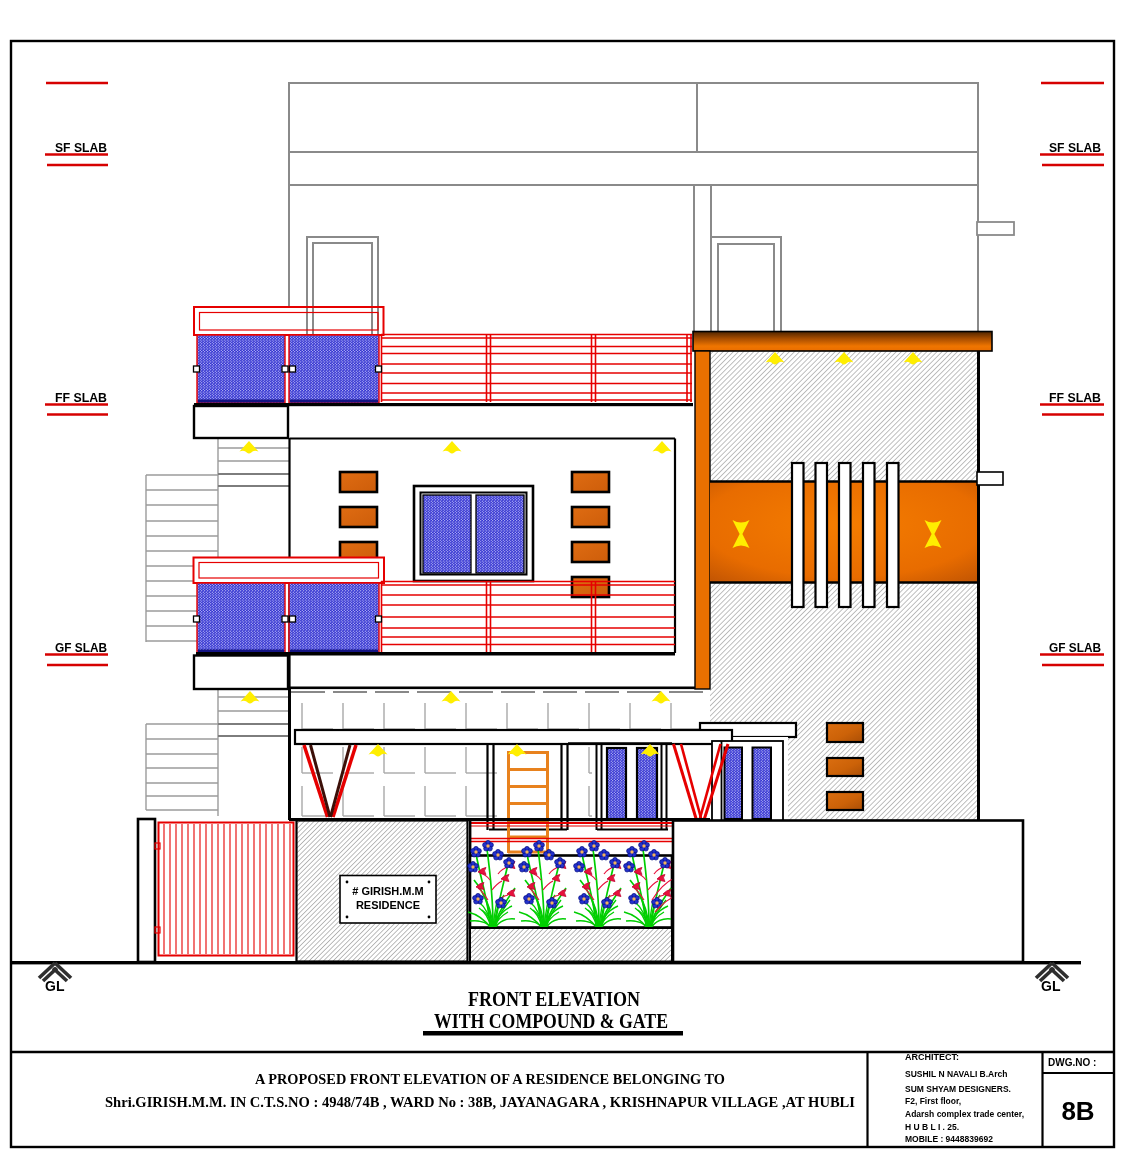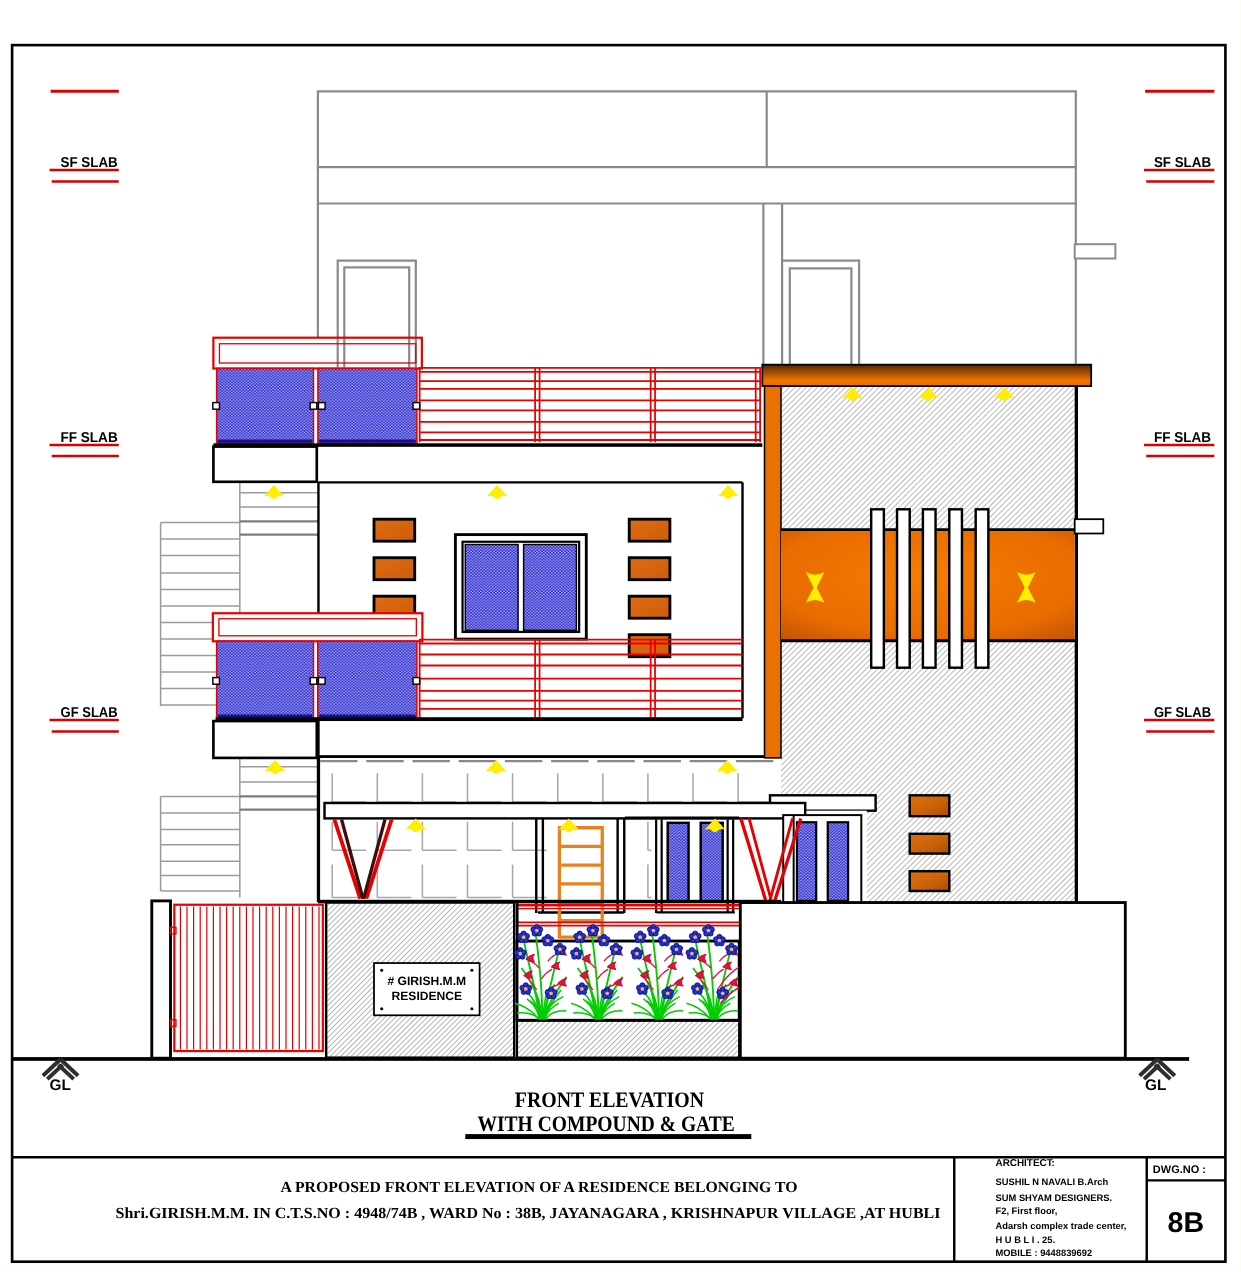--- a/index.html
+++ b/index.html
@@ -1,16 +1,16 @@
 <!DOCTYPE html>
 <html><head>
 <meta charset="utf-8">
 <style>
 html,body{margin:0;padding:0;background:#fff;}
-#page{position:relative;width:1128px;height:1156px;background:#fef9c3;overflow:hidden;}
+#page{position:relative;width:1128px;height:1156px;background:#eab308;overflow:hidden;}
 svg{display:block;}
 </style>
 </head>
 <body>
 <div id="page">
 <svg width="1128" height="1156" viewBox="0 0 1128 1156" xmlns="http://www.w3.org/2000/svg" font-family="Liberation Sans, sans-serif">
 <defs>
 <pattern id="mesh" width="3" height="2.6" patternUnits="userSpaceOnUse">
   <rect width="3" height="2.6" fill="#2d2dd0"></rect>
   <circle cx="0.75" cy="0.65" r="0.6" fill="#e4e4ff"></circle>

